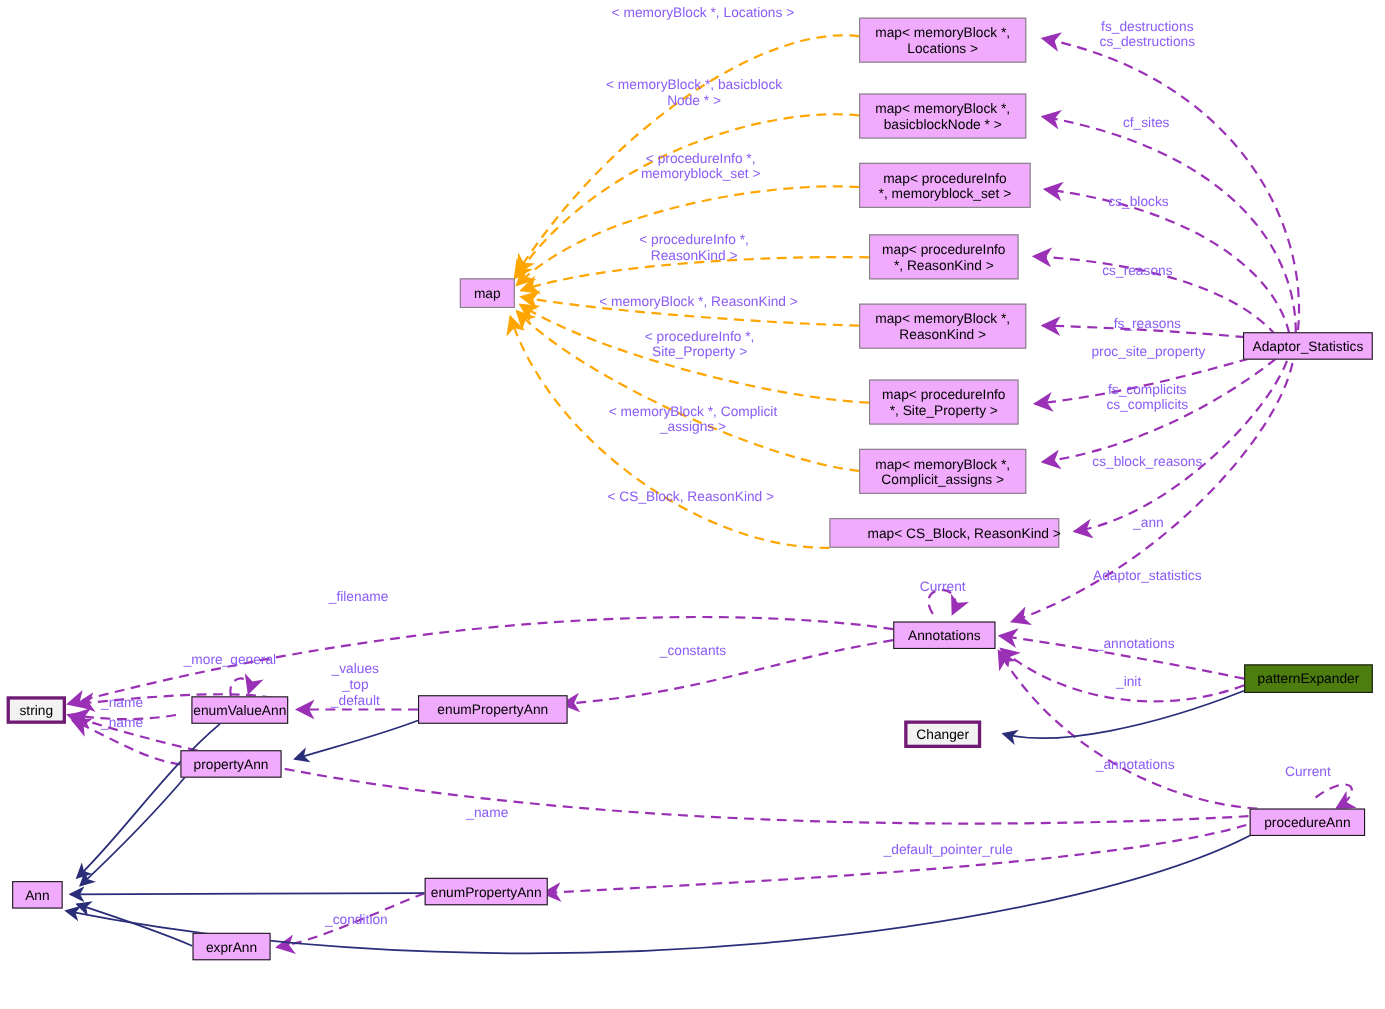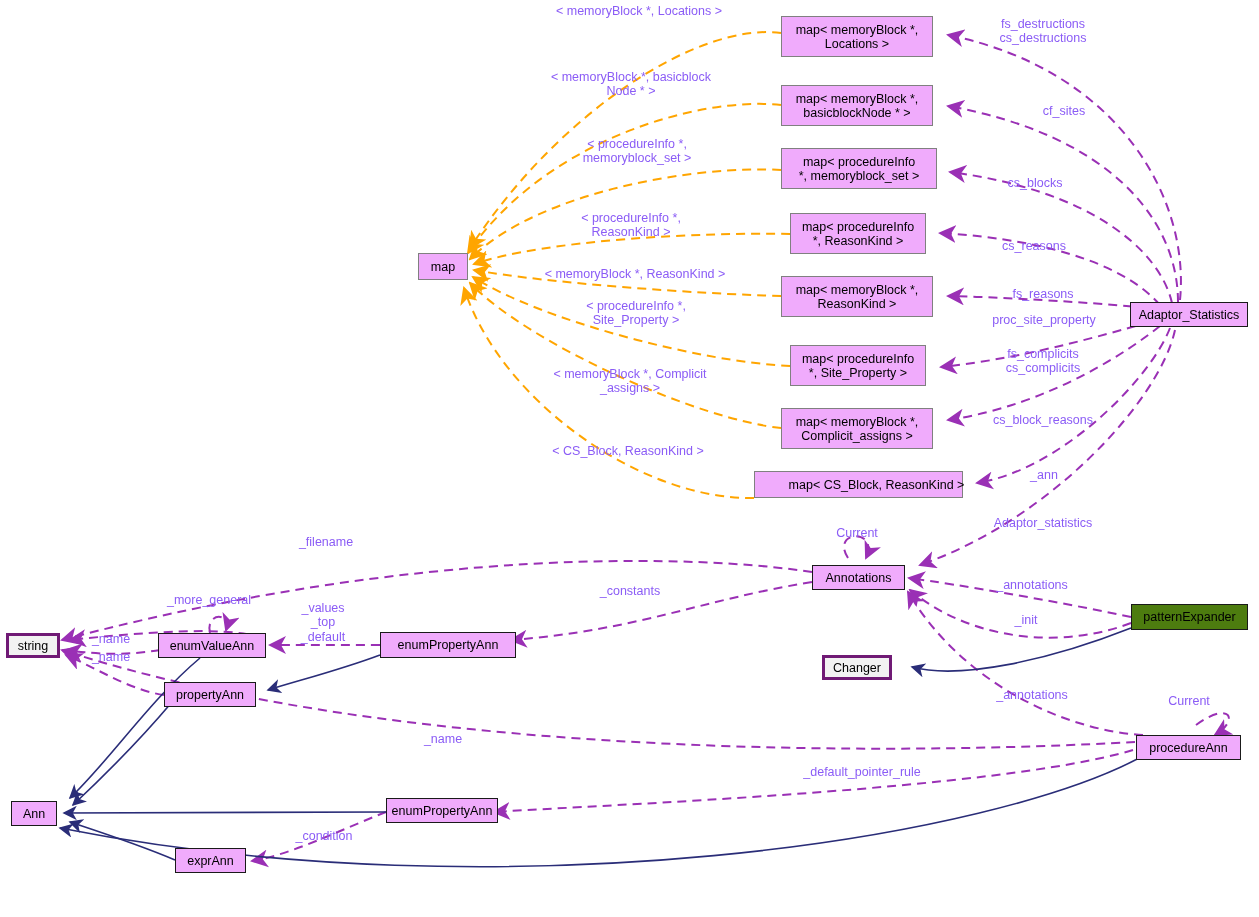--- a/index.html
+++ b/index.html
@@ -115,21 +115,21 @@
   <div class="node solid" style="left:812px;top:565px;width:93px;height:25px;">Annotations</div>
 
   <div class="node lightgray" style="left:822px;top:655px;width:70px;height:25px;">Changer</div>
 
   <div class="node filled" style="left:1131px;top:604px;width:117px;height:26px;">patternExpander</div>
 
   <div class="node solid" style="left:1136px;top:735px;width:105px;height:25px;">procedureAnn</div>
 
   <div class="node lightgray" style="left:6px;top:633px;width:54px;height:25px;">string</div>
 
-  <div class="node solid" style="left:158px;top:633px;width:108px;height:25px;">enumValueAnn</div>
+  <div class="node solid" style="left:174px;top:633px;width:88px;height:25px;">enumValueAnn</div>
 
   <div class="node solid" style="left:380px;top:632px;width:136px;height:26px;">enumPropertyAnn</div>
 
   <div class="node solid" style="left:164px;top:682px;width:92px;height:25px;">propertyAnn</div>
 
   <div class="node solid" style="left:11px;top:801px;width:46px;height:25px;">Ann</div>
 
   <div class="node solid" style="left:386px;top:798px;width:112px;height:25px;">enumPropertyAnn</div>
 
   <div class="node solid" style="left:175px;top:848px;width:71px;height:25px;">exprAnn</div>
@@ -143,21 +143,21 @@
 ReasonKind &gt;</div>
   <div class="elabel" style="left:635px;top:267px;">&lt; memoryBlock *, ReasonKind &gt;</div>
   <div class="elabel" style="left:636px;top:299px;">&lt; procedureInfo *,
 Site_Property &gt;</div>
   <div class="elabel" style="left:630px;top:367px;">&lt; memoryBlock *, Complicit
 _assigns &gt;</div>
   <div class="elabel" style="left:628px;top:444px;">&lt; CS_Block, ReasonKind &gt;</div>
 
   <div class="elabel" style="left:1043px;top:17px;">fs_destructions
 cs_destructions</div>
-  <div class="elabel" style="left:1042px;top:104px;margin-left:22px;">cf_sites</div>
+  <div class="elabel" style="left:1042px;top:104px;">cf_sites</div>
   <div class="elabel" style="left:1035px;top:176px;">cs_blocks</div>
   <div class="elabel" style="left:1034px;top:239px;">cs_reasons</div>
   <div class="elabel" style="left:1043px;top:287px;">fs_reasons</div>
   <div class="elabel" style="left:1044px;top:313px;">proc_site_property</div>
   <div class="elabel" style="left:1043px;top:347px;">fs_complicits
 cs_complicits</div>
   <div class="elabel" style="left:1043px;top:413px;">cs_block_reasons</div>
   <div class="elabel" style="left:1044px;top:468px;">_ann</div>
   <div class="elabel" style="left:1043px;top:516px;">Adaptor_statistics</div>
 

